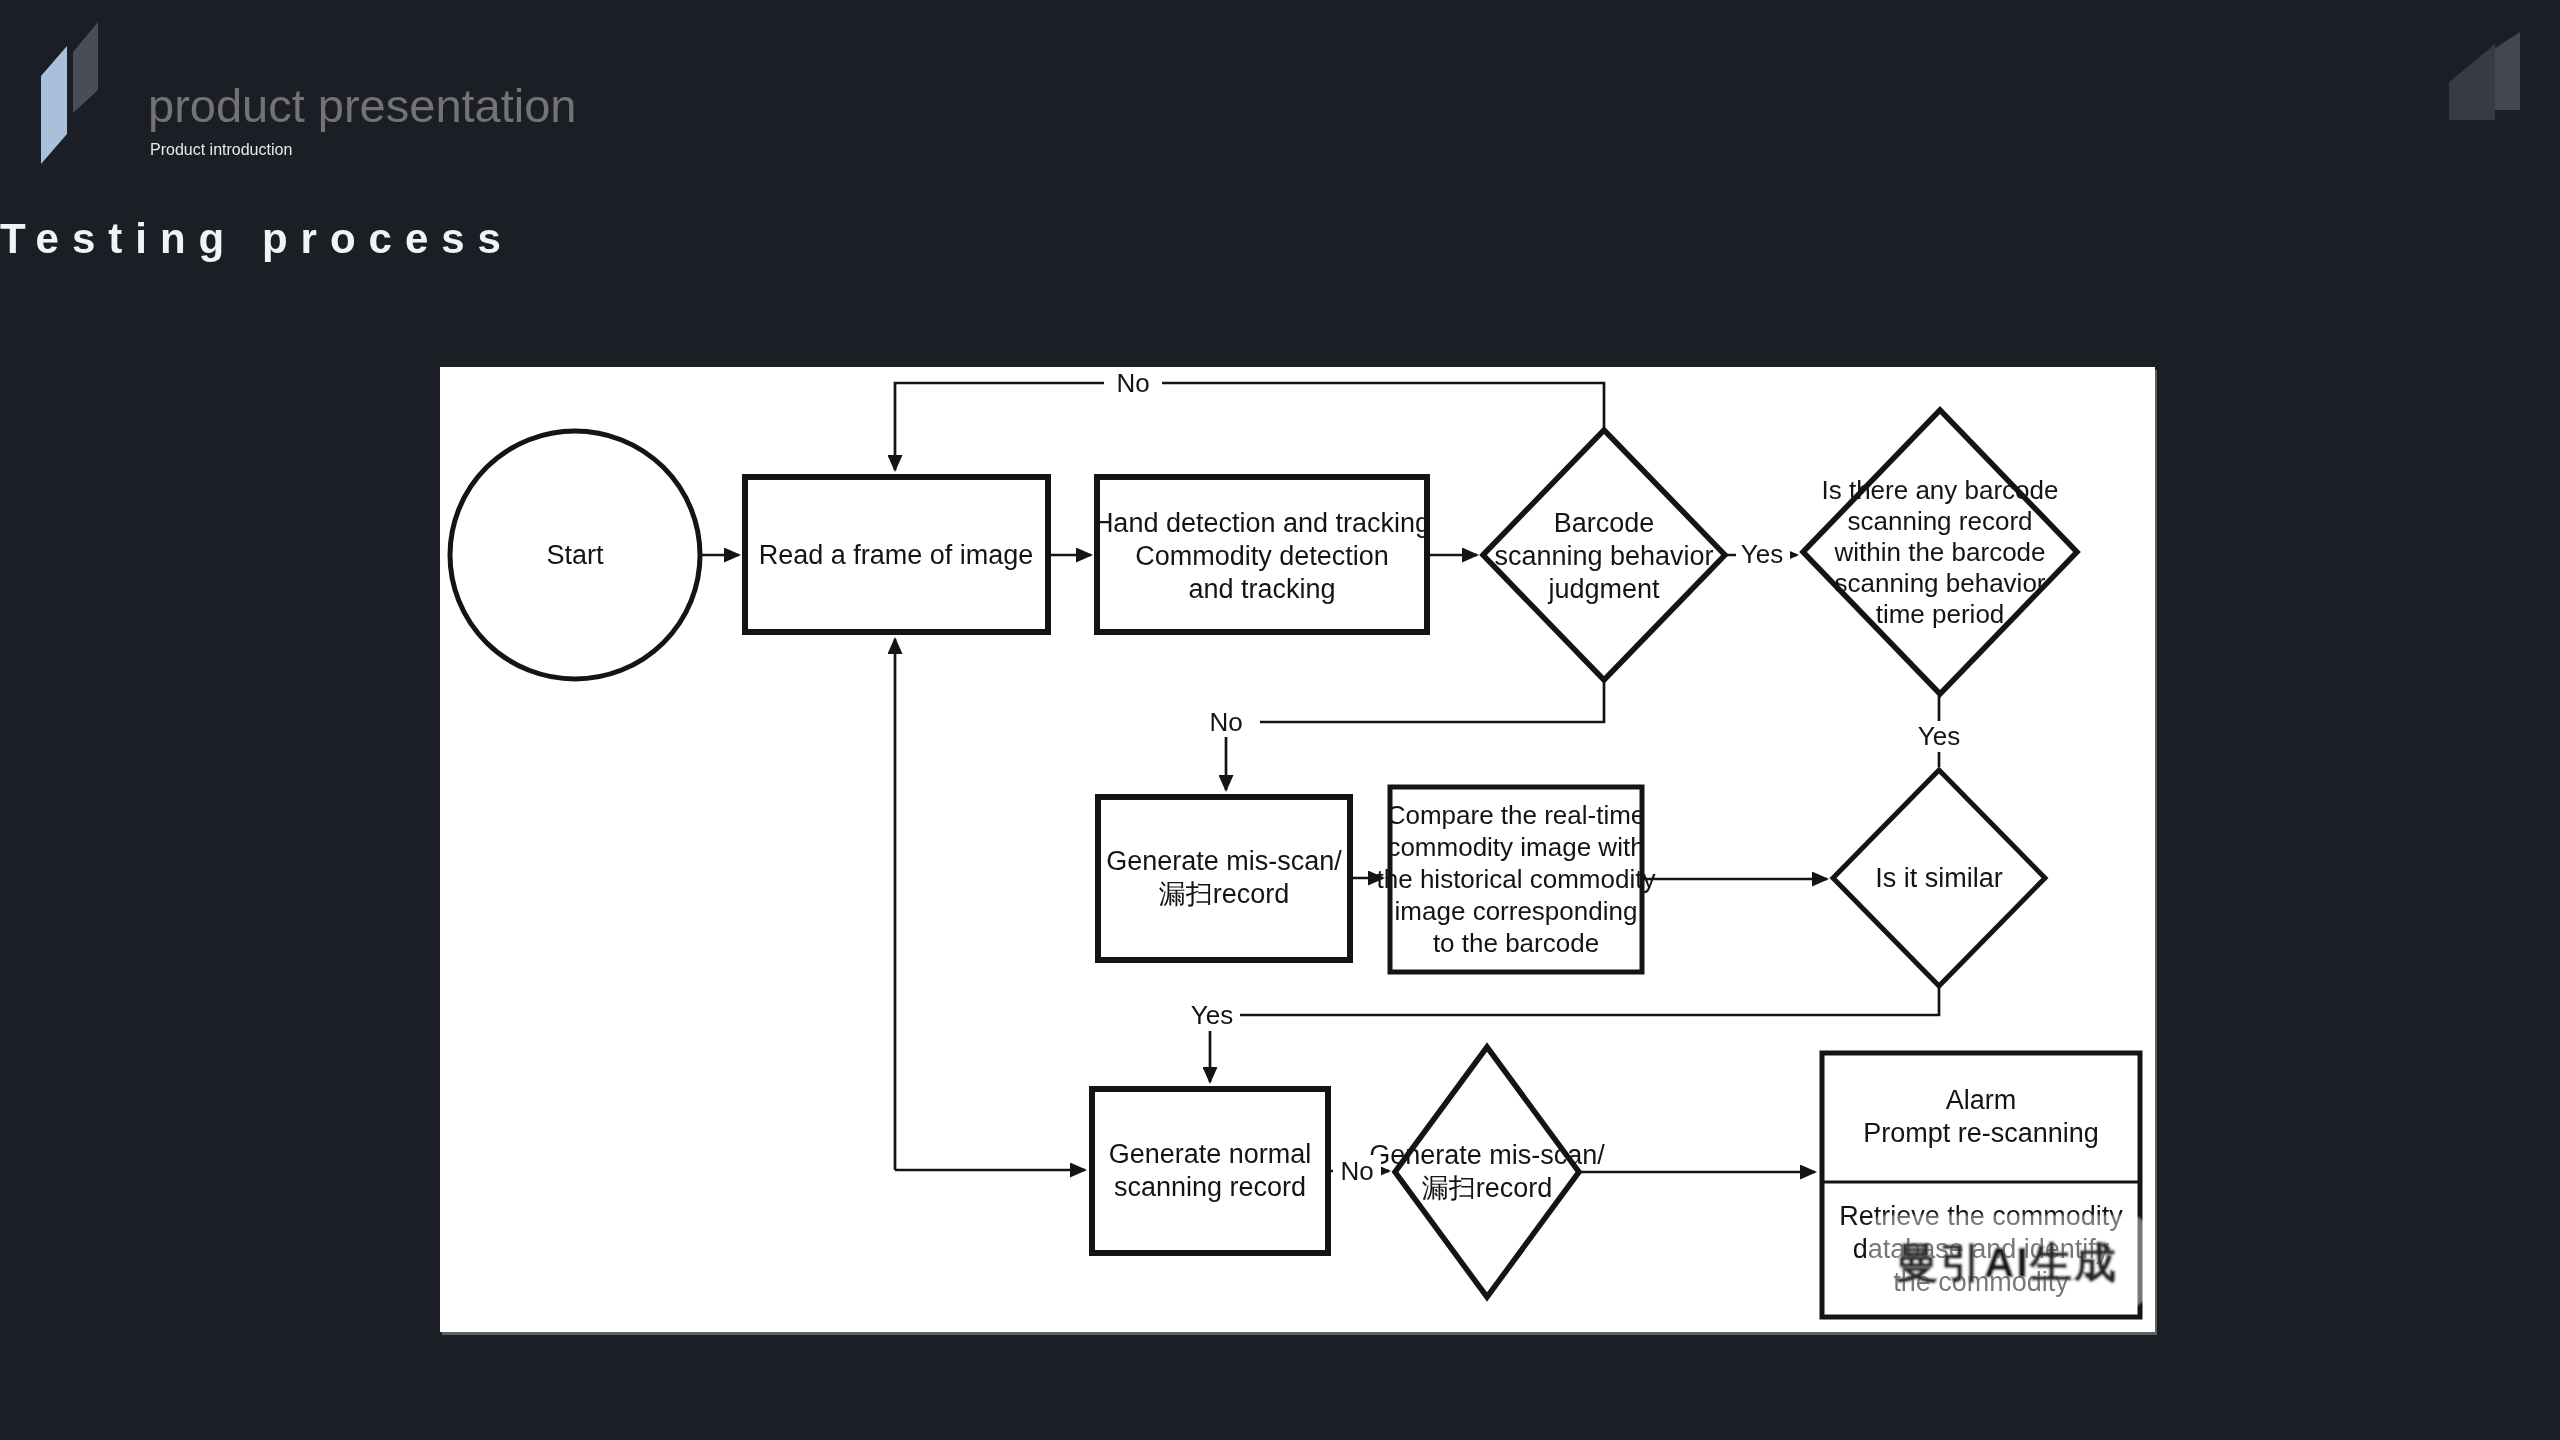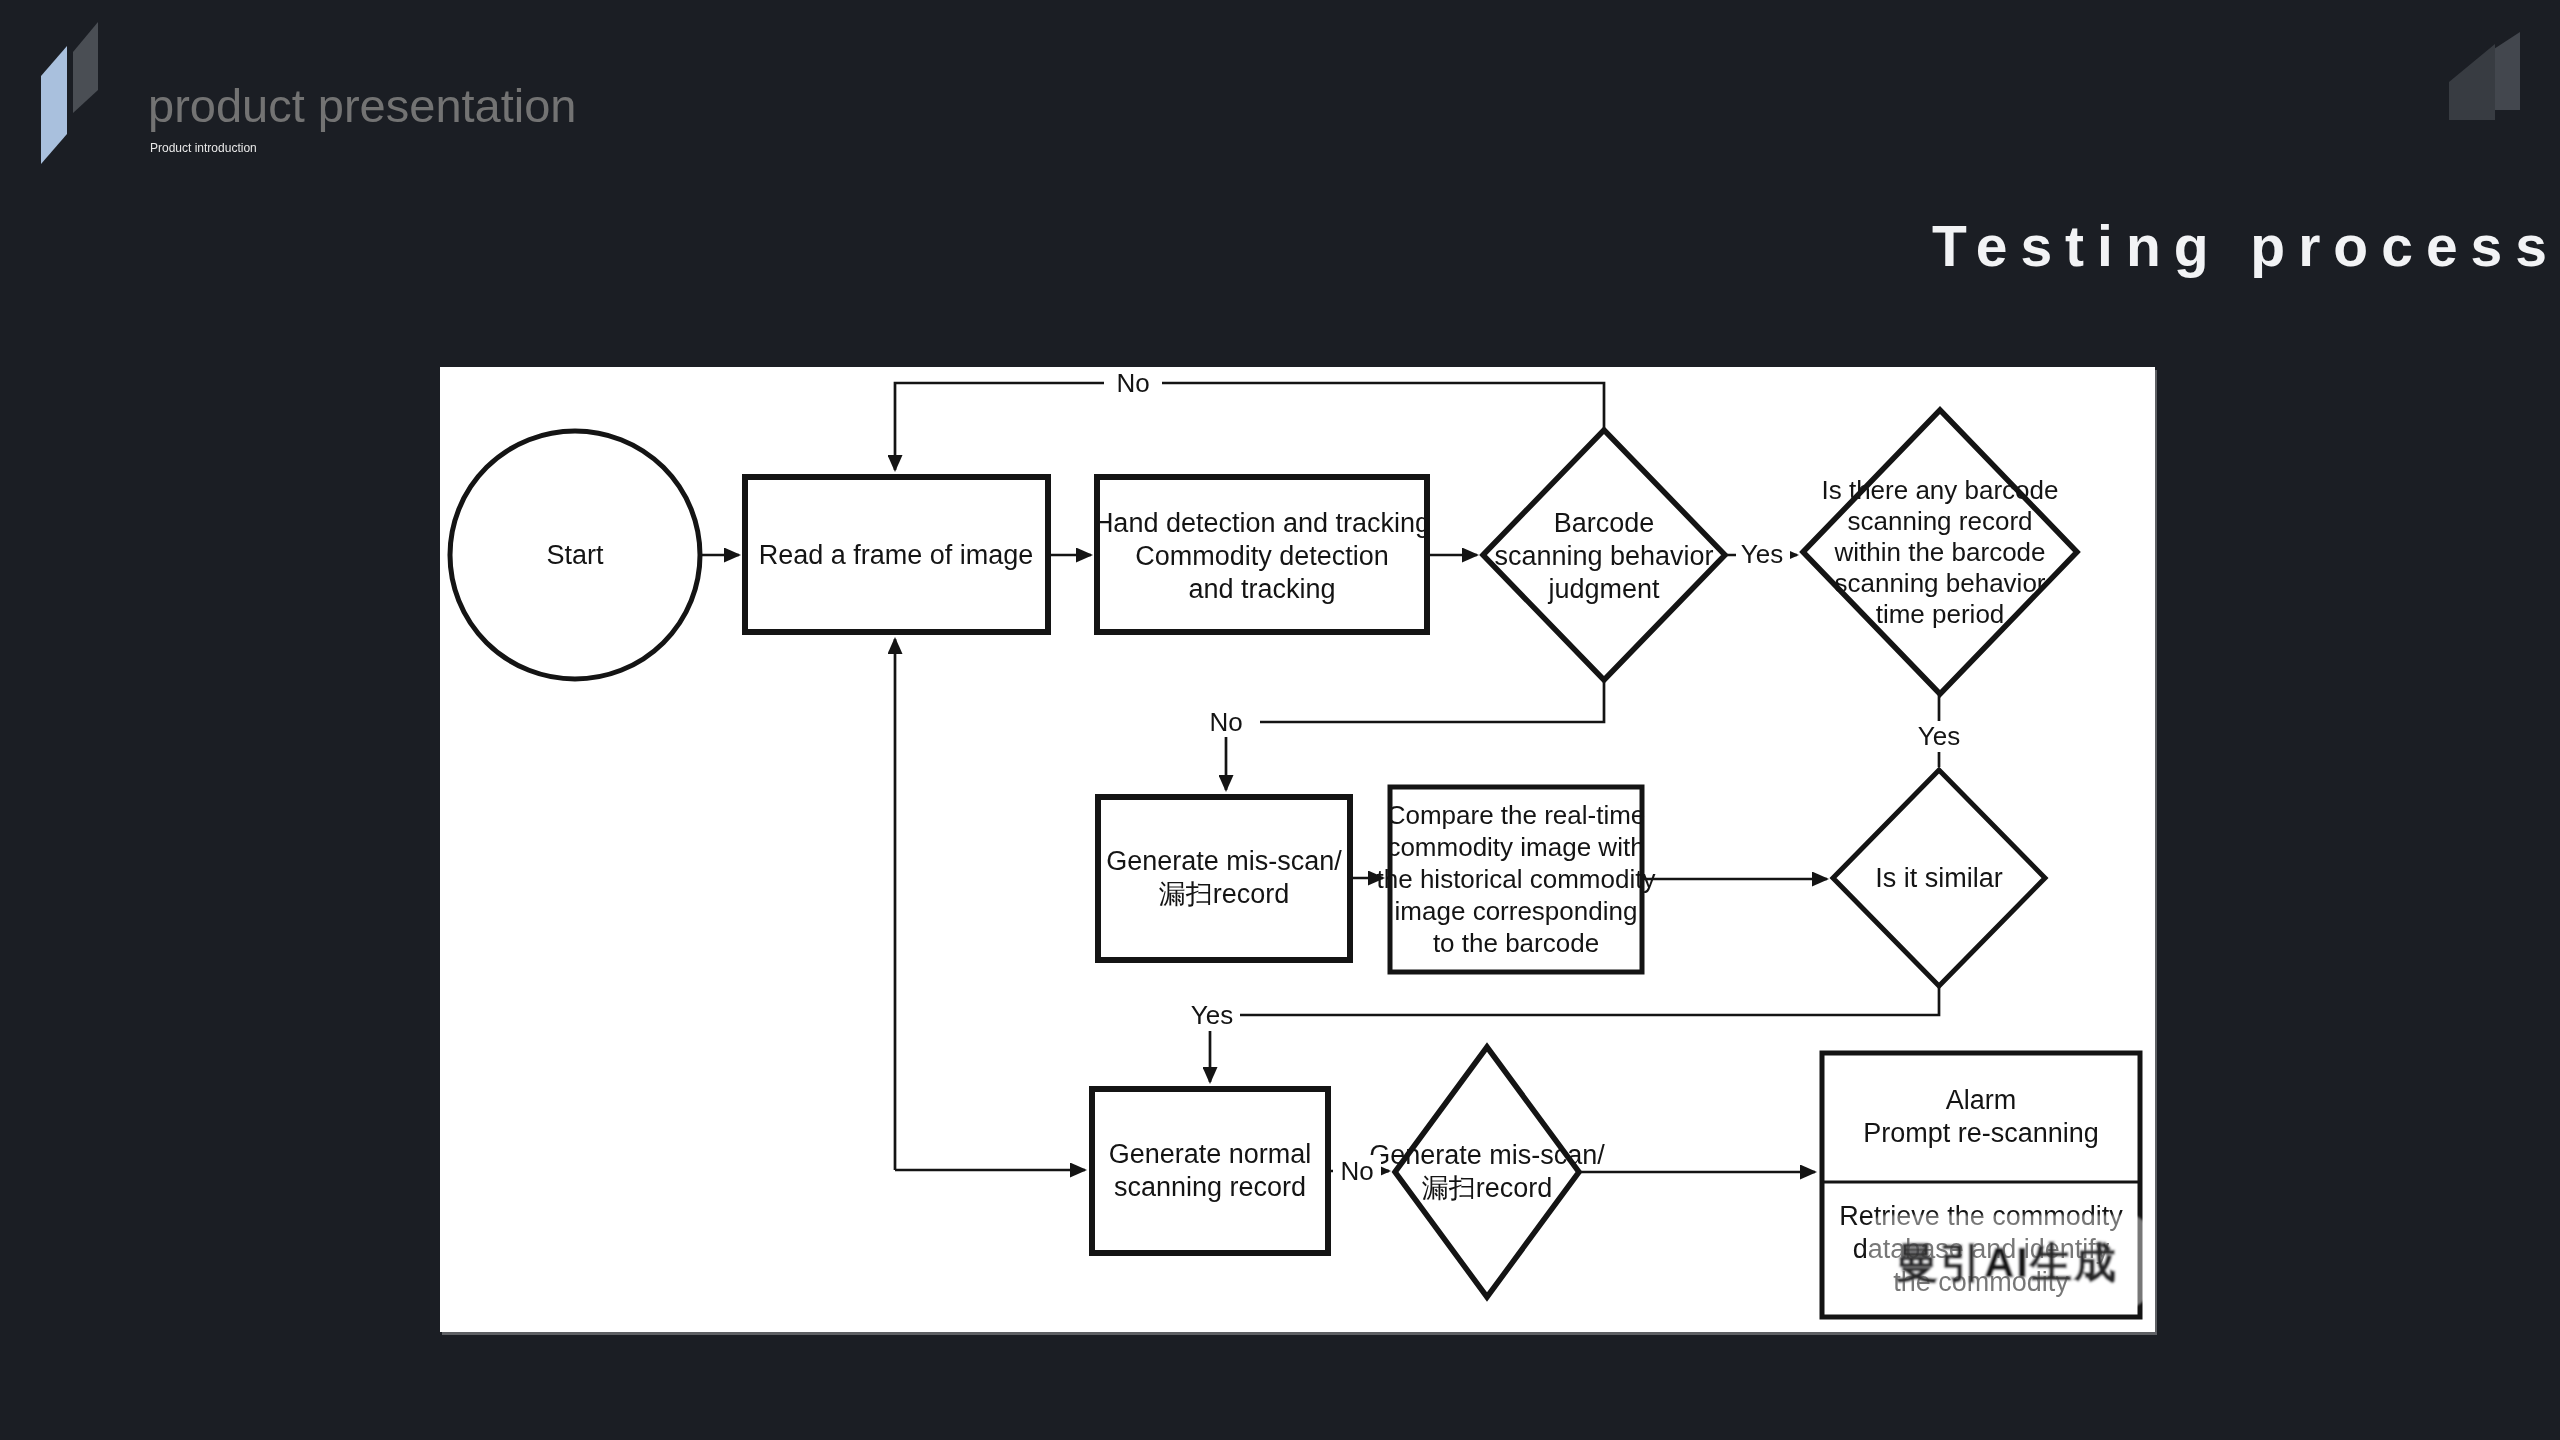--- a/index.html
+++ b/index.html
@@ -10,28 +10,28 @@
     position:relative;overflow:hidden;
   }
   
   .header-logo-svg{position:absolute;left:0;top:0;}
   .logo-title{
     position:absolute;left:148px;top:82px;
     font-size:47px;font-weight:400;color:#737373;line-height:1;
   }
   .logo-subtitle{
     position:absolute;left:150px;top:142px;
-    font-size:12px;font-weight:400;color:#e8e8e8;line-height:1;
+    font-size:16px;font-weight:400;color:#e8e8e8;line-height:1;
   }
   .corner-icon-svg{position:absolute;right:18px;top:22px;}
   
   .slide-title{
     position:absolute;left:0;right:0;top:218px;
-    text-align:right;
-    font-size:57px;font-weight:700;color:#f2f3f5;
+    text-align:left;
+    font-size:42px;font-weight:700;color:#f2f3f5;
     letter-spacing:13px;line-height:1;
   }
   
   .flow-panel{
     position:absolute;left:440px;top:367px;
     width:1715px;height:965px;
     background:#ffffff;
     box-shadow:2px 3px 0 rgba(220,220,220,.35);
   }
   .flow-svg{position:absolute;left:0;top:0;}

